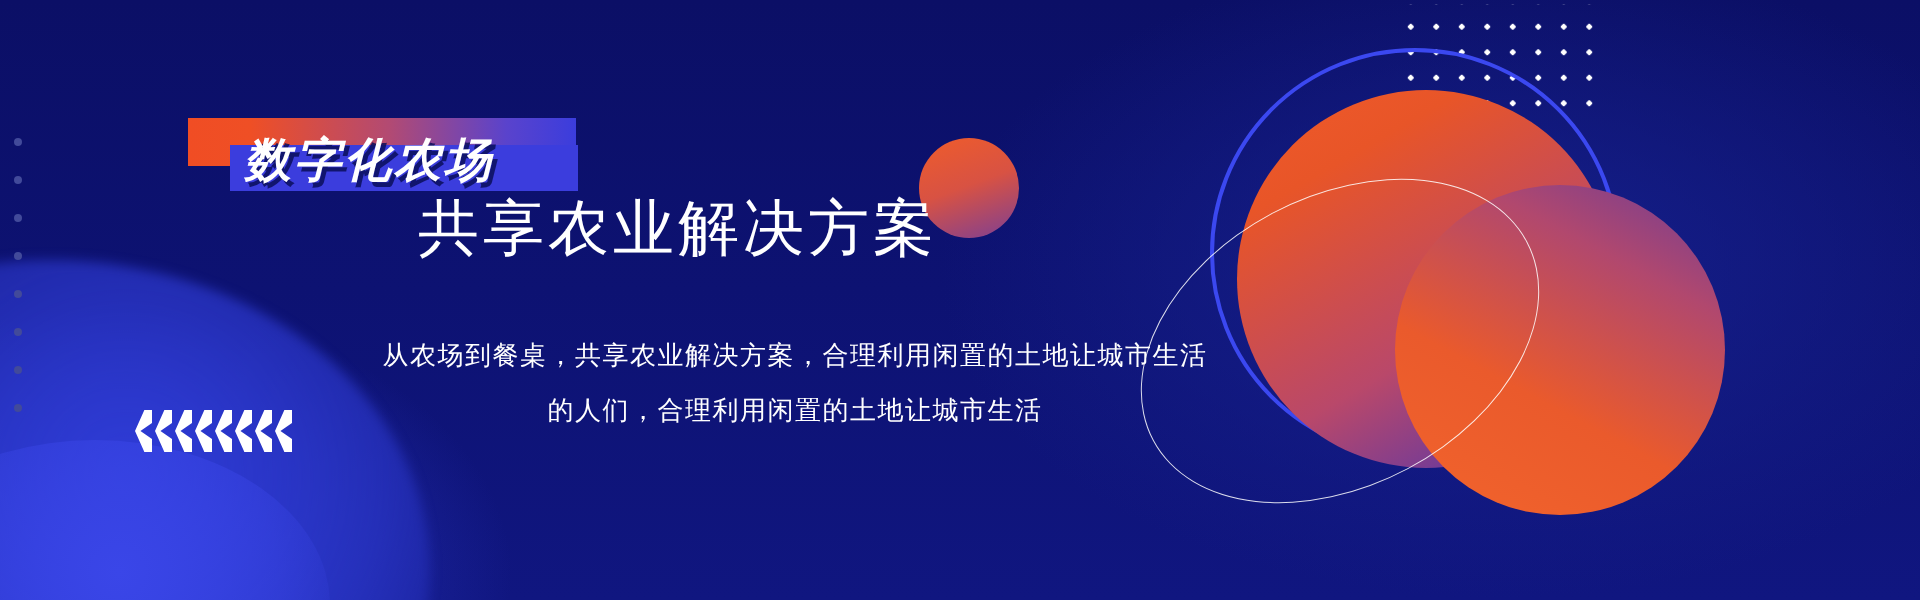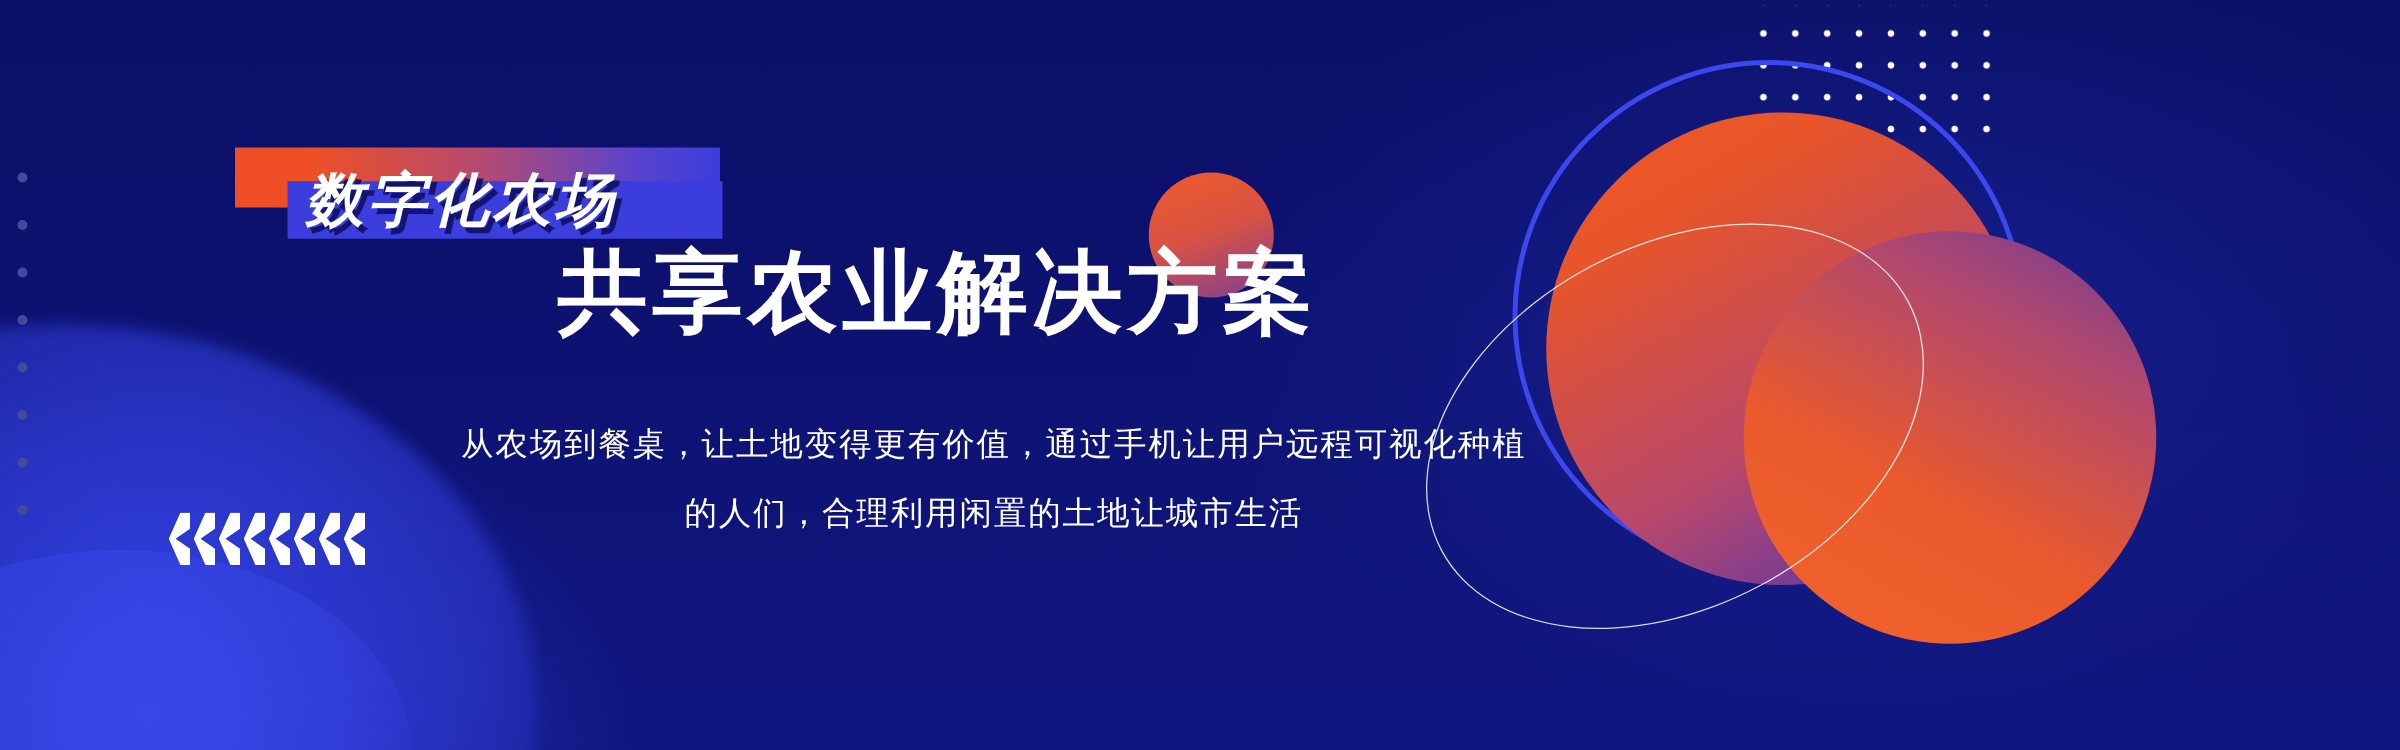--- a/index.html
+++ b/index.html
@@ -81,22 +81,22 @@
   .badge-text{
     position:absolute;left:56px;top:18px;
     font-size:47px;font-weight:bold;font-style:italic;color:#fff;
     letter-spacing:3px;line-height:1;white-space:nowrap;
     text-shadow:4px 5px 0 rgba(10,14,90,.85);
     font-family:"Liberation Sans","DejaVu Sans",sans-serif;
   }
 
   
   .headline{
-    position:absolute;left:446px;top:196px;width:740px;
-    font-size:72px;font-weight:bold;color:#ffffff;
+    position:absolute;left:418px;top:196px;width:740px;
+    font-size:61px;font-weight:normal;color:#ffffff;
     letter-spacing:4px;line-height:1.06;white-space:nowrap;
     font-family:"Liberation Sans","DejaVu Sans",sans-serif;
   }
 
   
   .subtitle{
     position:absolute;left:290px;top:328px;width:1010px;
     text-align:center;color:#ffffff;
     font-size:26px;line-height:55px;letter-spacing:1.5px;
     font-family:"Liberation Sans","DejaVu Sans",sans-serif;
@@ -140,21 +140,21 @@
 
   <div class="badge-wrap">
     <div class="badge-bar-grad"></div>
     <div class="badge-bar-solid"></div>
     <div class="badge-text">数字化农场</div>
   </div>
 
   <div class="headline">共享农业解决方案</div>
 
   <div class="subtitle">
-    <div>从农场到餐桌，让土地变得更有价值，通过手机让用户远程可视化种植</div>
+    <div>从农场到餐桌，共享农业解决方案，合理利用闲置的土地让城市生活</div>
     <div>的人们，合理利用闲置的土地让城市生活</div>
   </div>
 
   <div class="chevrons">
     <i></i>
     <i></i>
     <i></i>
     <i></i>
     <i></i>
     <i></i>

